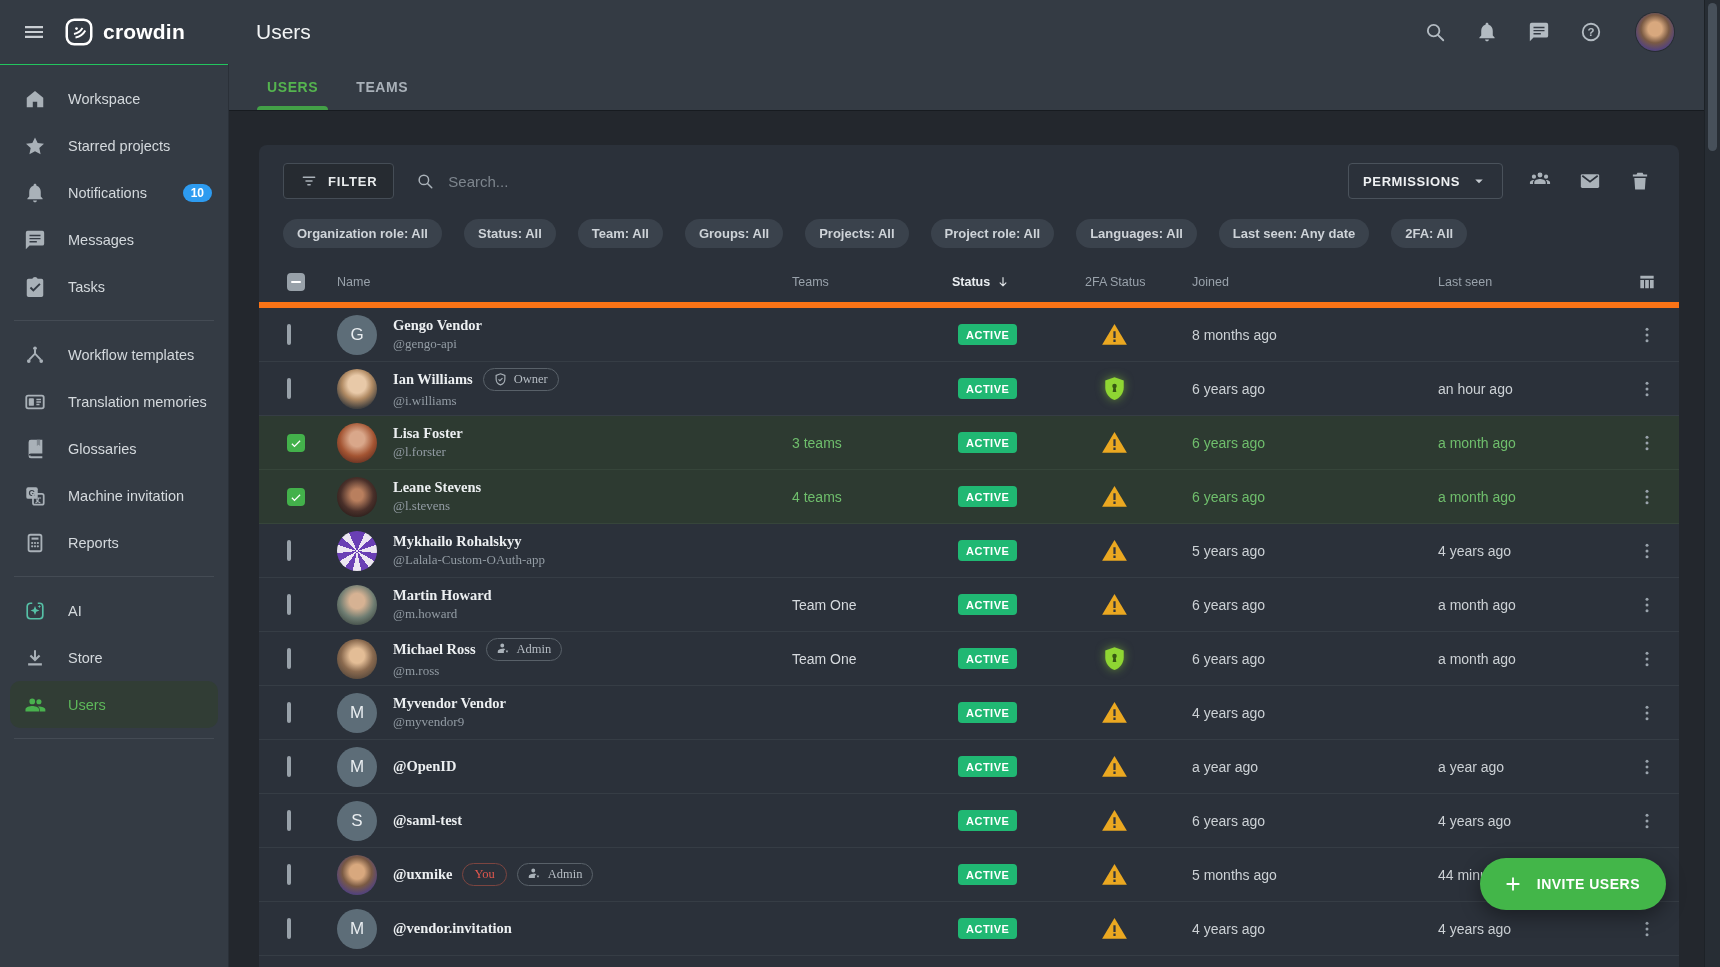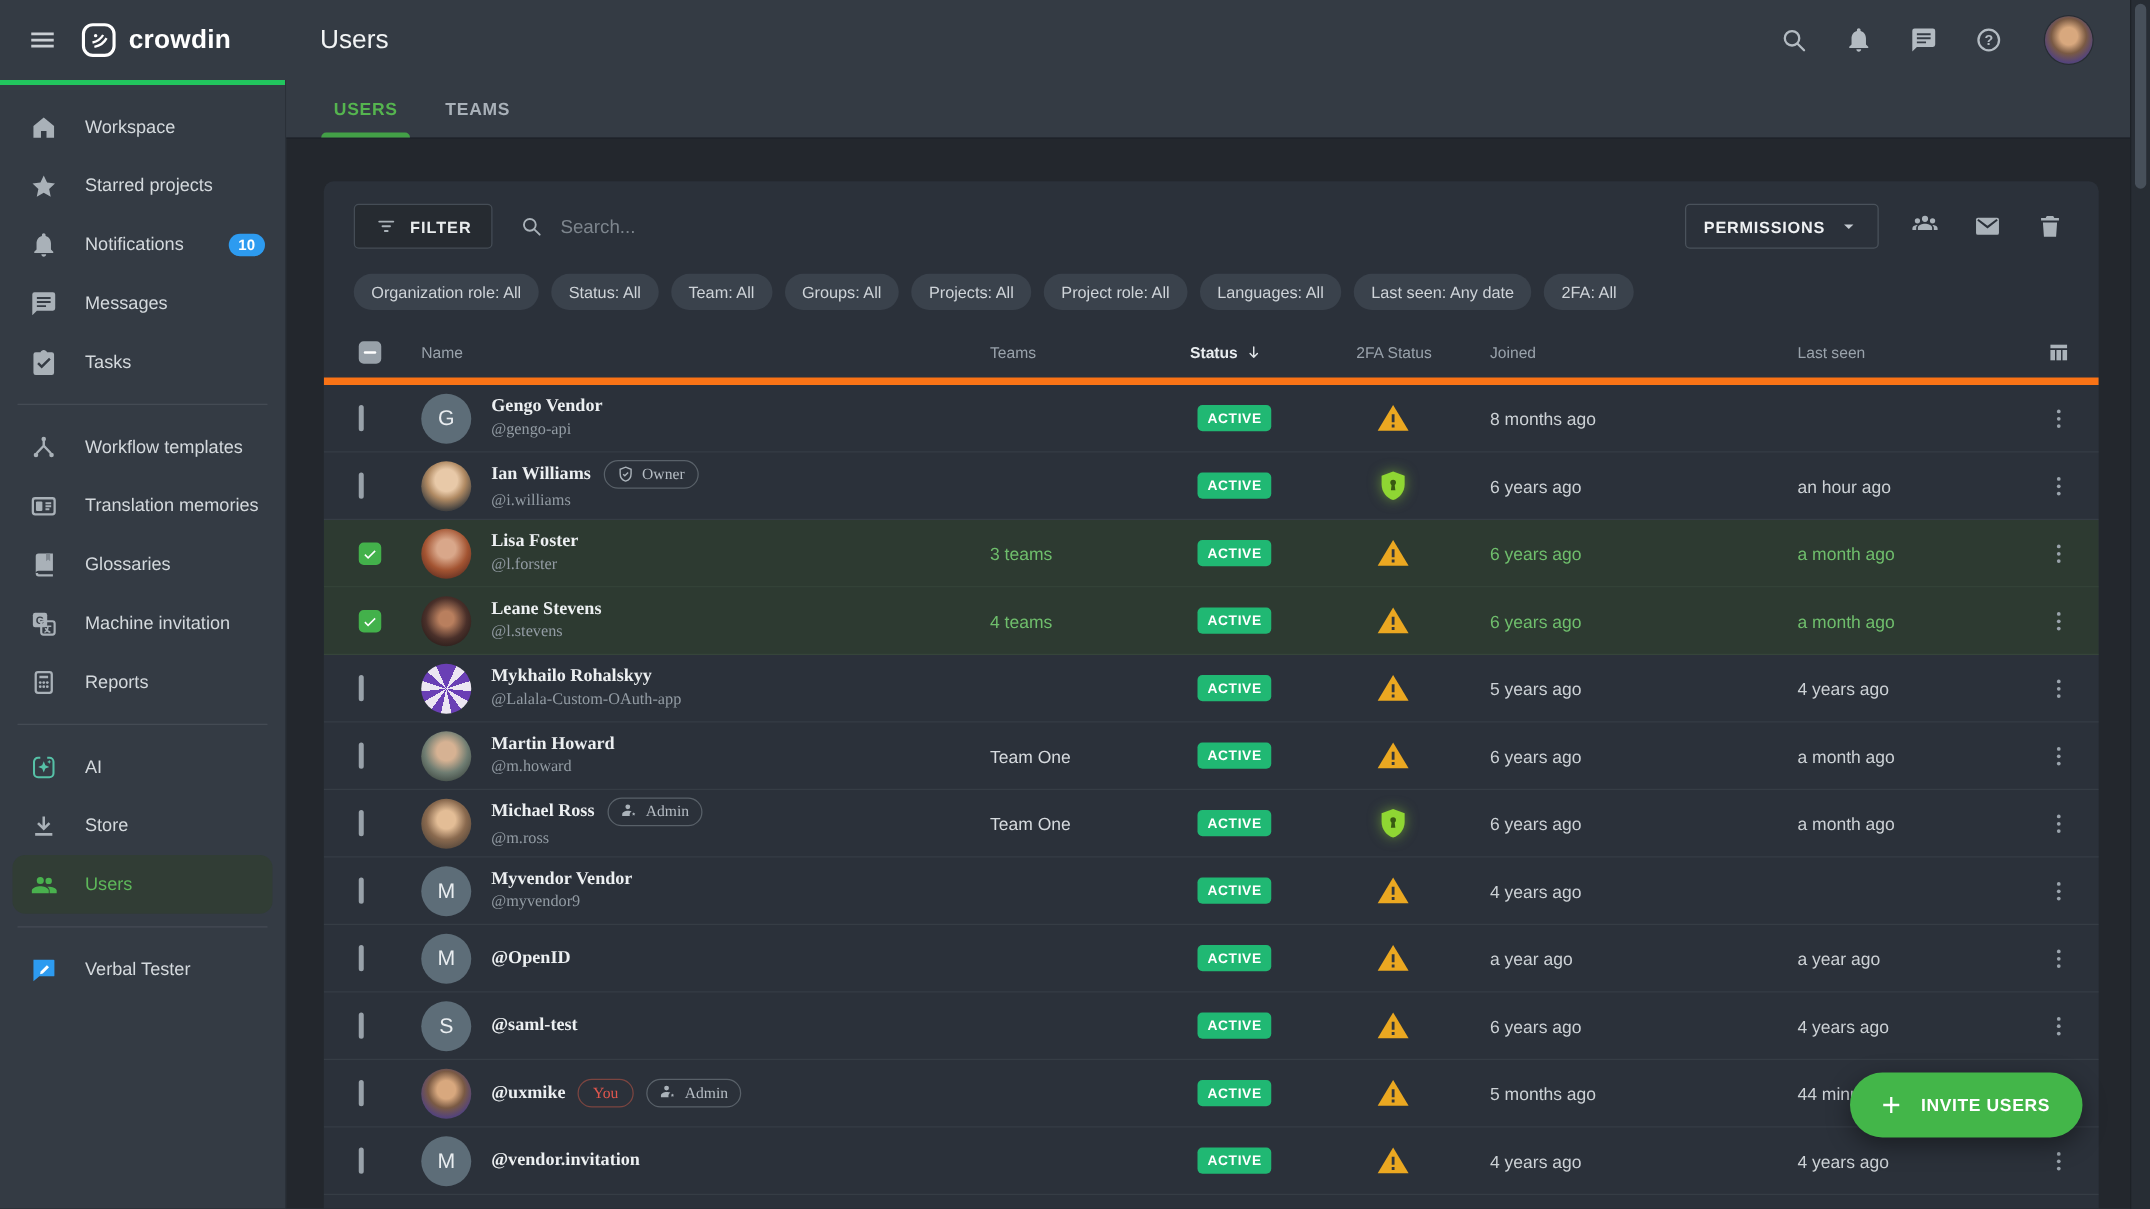--- a/index.html
+++ b/index.html
@@ -15,21 +15,21 @@
   .logo-glyph { width:30px; height:30px; }
   .logo-text { font-size:21px; font-weight:700; letter-spacing:.2px; }
   .page-title { margin-left:28px; font-size:21px; font-weight:500; color:#f2f4f5; }
   .top-icons { margin-left:auto; display:flex; align-items:center; gap:30px; padding-right:46px; }
   .tb-icon { position:relative; width:22px; height:22px; color:#b3bbc2; cursor:pointer; }
   .top-avatar { width:38px; height:38px; border-radius:50%; margin-left:4px; cursor:pointer;
     box-shadow:0 0 0 1px rgba(0,0,0,.25); }
 
   
   .shell { display:flex; height:903px; }
-  .sidebar { width:228px; flex:0 0 228px; background:#343b44; border-top:4px solid #22c55e; padding-top:10px; }
+  .sidebar { width:228px; flex:0 0 228px; background:#343b44; border-top:1px solid #22c55e; padding-top:10px; }
   .side-item { height:47px; display:flex; align-items:center; gap:22px; padding:0 16px 0 24px;
     color:#d4d9dd; font-size:14.5px; cursor:pointer; }
   .side-item .icon { width:22px; height:22px; color:#a9b1b8; flex:0 0 22px; }
   .side-item.active { margin:0 10px; padding-left:14px; border-radius:10px; background:#313d35; color:#5eb85a; }
   .side-item.active .icon { color:#49b14e; }
   .side-badge { margin-left:auto; background:#2d9bf0; color:#fff; font-size:12px; font-weight:700;
     border-radius:10px; padding:2px 8px; }
   .side-div { height:1px; background:#444b54; margin:10px 14px; }
 
   
@@ -56,21 +56,21 @@
   .search-box input::placeholder { color:#7d858d; }
   .tb-spacer { flex:1; }
   .btn-permissions { height:36px; display:flex; align-items:center; gap:10px; padding:0 14px;
     background:transparent; border:1px solid #4a525b; border-radius:4px; color:#eef0f2;
     font-size:13px; font-weight:700; letter-spacing:.6px; cursor:pointer; }
   .btn-permissions .icon { width:18px; height:18px; color:#c4cad0; }
   .tool-actions { display:flex; align-items:center; gap:28px; margin-left:26px; padding-right:4px; }
   .tool-actions .act { width:22px; height:22px; color:#aab2b9; cursor:pointer; }
 
   
-  .chips { display:flex; gap:10px; padding:20px 24px 0 24px; }
+  .chips { display:flex; gap:22px; padding:20px 24px 0 24px;font-weight:bold; }
   .chip { background:#3a424c; color:#ced3d8; font-size:13px; padding:7px 14px; border-radius:16px;
     white-space:nowrap; cursor:pointer; }
 
   
   .grid-row { display:grid; grid-template-columns:56px 1fr 160px 125px 75px 255px 200px 50px;
     align-items:center; padding:0 22px; }
   .thead { height:46px; margin-top:14px; color:#99a2ab; font-size:12.5px; border-bottom:6px solid #f97316; }
   .th { cursor:pointer; }
   .th-status { color:#e9edf0; font-weight:700; display:flex; align-items:center; gap:6px; }
   .th-status .icon { width:14px; height:14px; color:#dfe3e6; }
@@ -313,29 +313,20 @@
       </div>
       <div class="side-item active">
         <span class="icon">
           <svg viewBox="0 0 24 24" fill="currentColor">
             <path d="M9 11.2a3.1 3.1 0 100-6.2 3.1 3.1 0 000 6.2zm7.3 0a2.8 2.8 0 100-5.6 2.8 2.8 0 000 5.6zM9 13.1c-2.5 0-7.4 1.25-7.4 3.7v2.3h14.8v-2.3c0-2.45-4.9-3.7-7.4-3.7zm7.3.4c-.4 0-.8 0-1.2.1 1.2.9 2 2 2 3.2v2.3h6.2v-2.3c0-2.2-4.2-3.3-7-3.3z"></path>
           </svg>
         </span>
         <span>Users</span>
       </div>
       <div class="side-div"></div>
-      <div class="side-item">
-        <span class="icon" style="color: rgb(45, 155, 240);">
-          <svg viewBox="0 0 24 24">
-            <path d="M3 3h17.5a.8.8 0 01.8.8v12.9a.8.8 0 01-.8.8H8.2L3 21.8z" fill="#2d9bf0"></path>
-            <path d="M9.3 13.2l5.4-5.4 1.9 1.9-5.4 5.4-2.4.5z" fill="#fff"></path>
-          </svg>
-        </span>
-        <span>Verbal Tester</span>
-      </div>
     </nav>
 
   <main class="main">
     <div class="tabbar">
       <div class="tab active">USERS</div>
       <div class="tab">TEAMS</div>
     </div>
     <div class="content">
       <section class="card">
 

